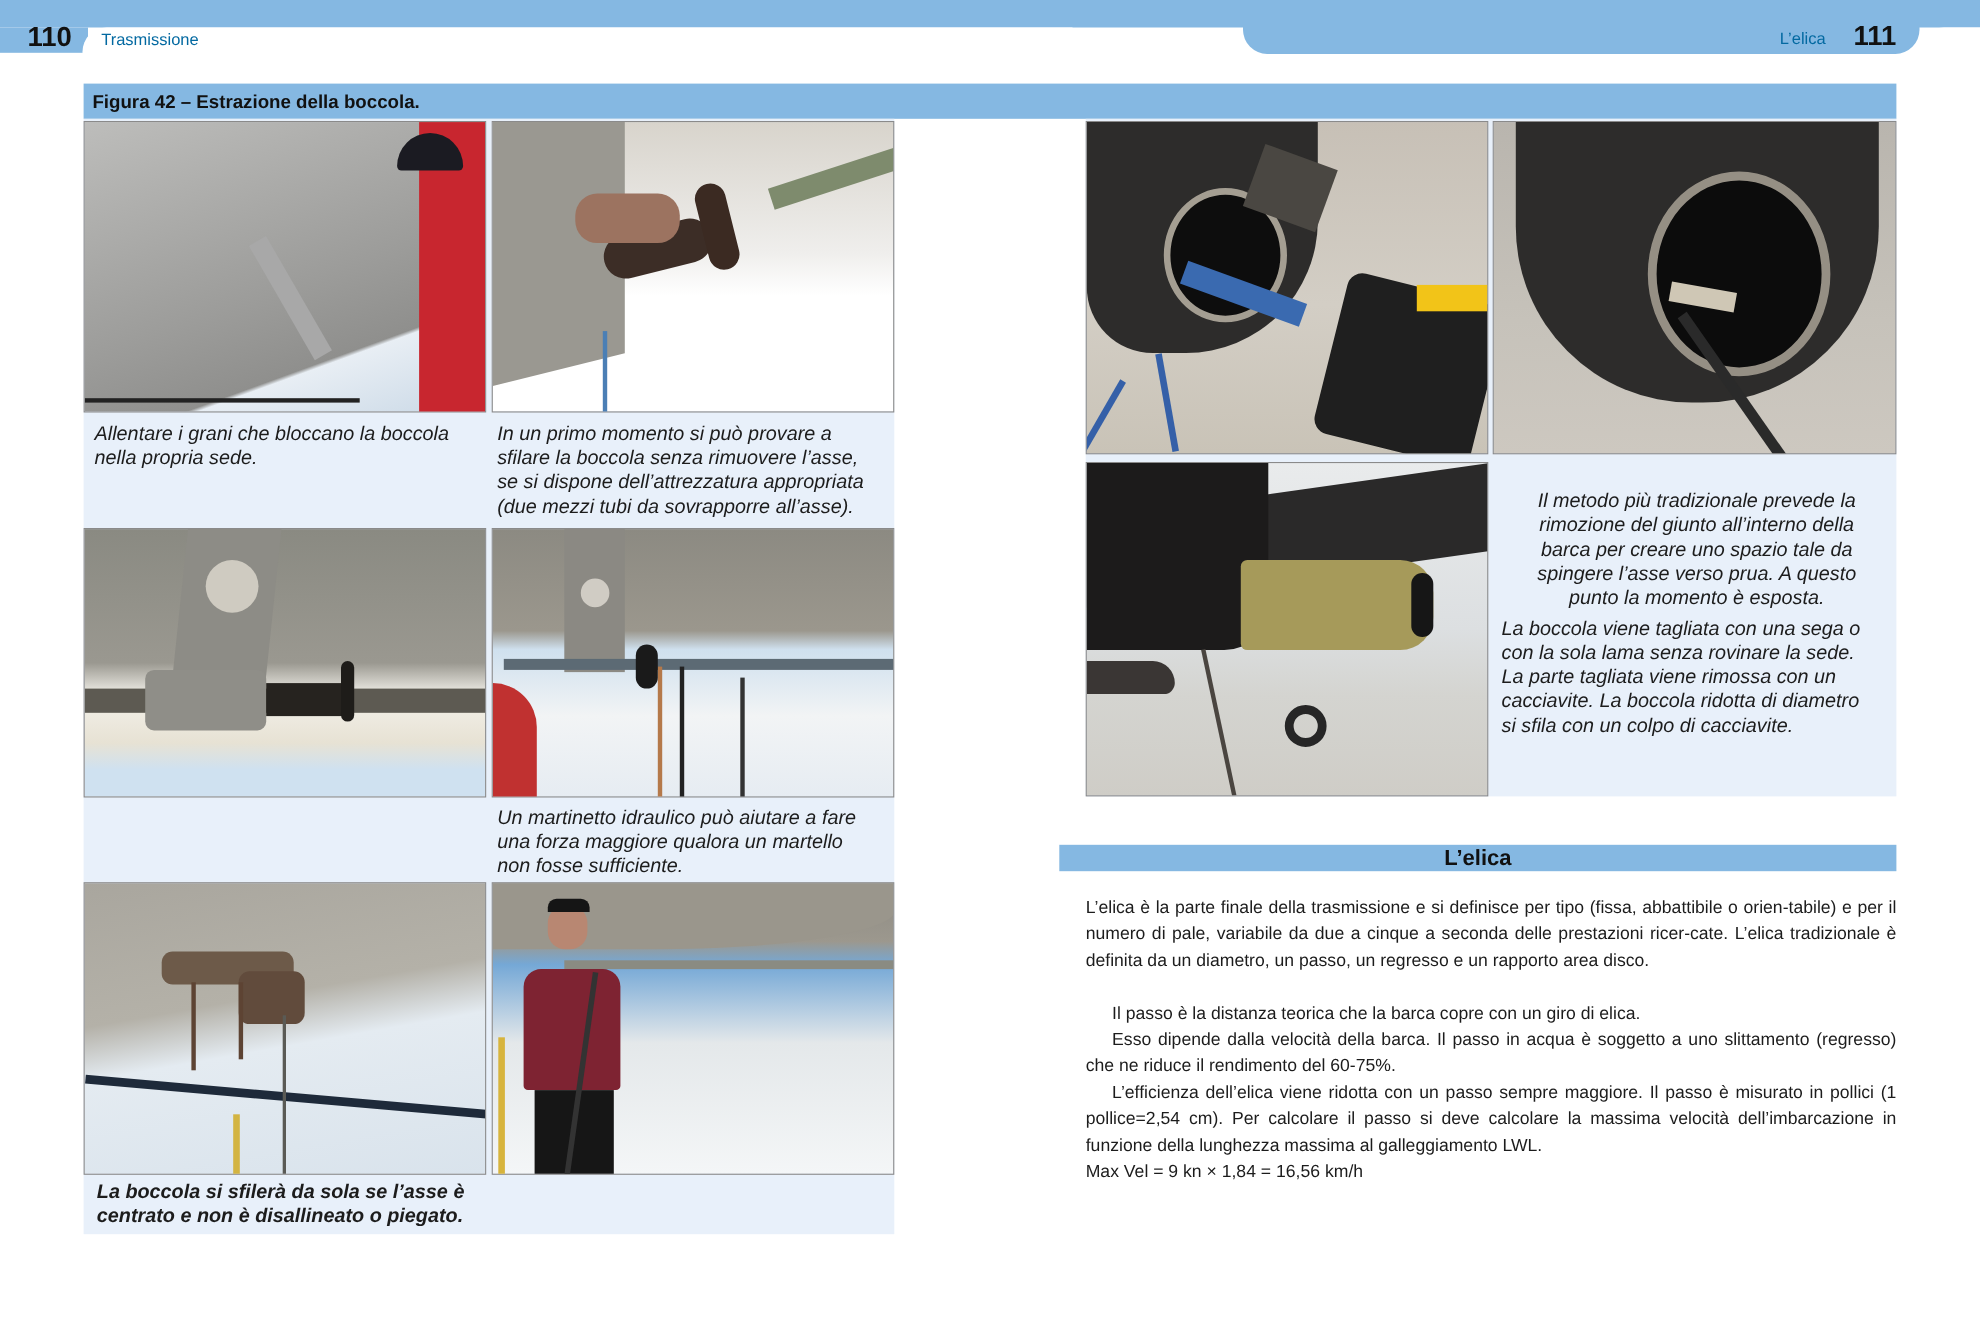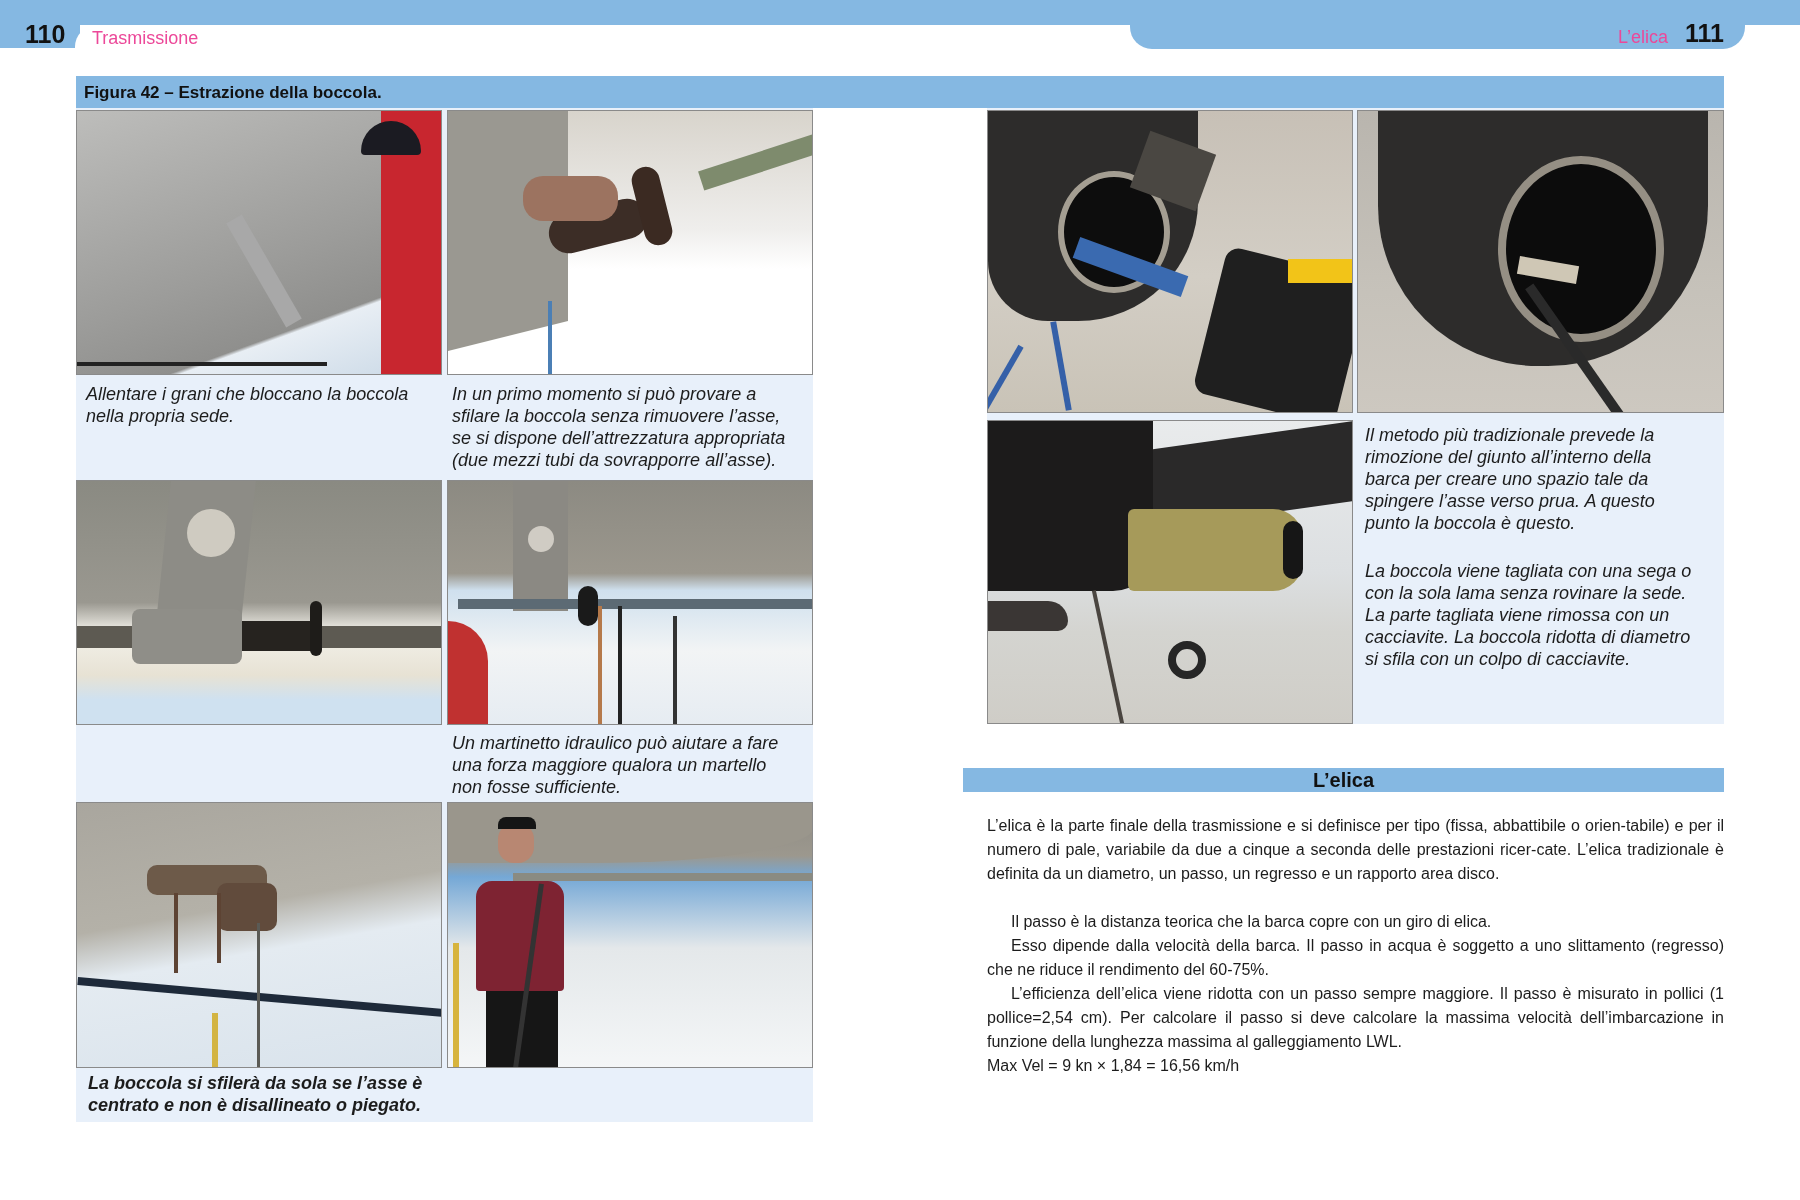--- a/index.html
+++ b/index.html
@@ -3,21 +3,21 @@
 <meta charset="utf-8">
 <style>
   html, body { margin:0; padding:0; }
   body { width:1800px; height:1200px; position:relative; background:#ffffff; overflow:hidden;
          font-family:"Liberation Sans", sans-serif; color:#1a1a1a; }
   .abs { position:absolute; }
   .topband { left:0; top:0; width:1800px; height:25px; background:#85b8e2; }
   .left-tab-blue { left:0; top:25px; width:80px; height:23px; background:#85b8e2; }
   .left-tab-white { left:75px; top:25px; width:900px; height:30px; background:#fff; border-top-left-radius:22px; }
   .page-num { font-weight:bold; font-size:25px; color:#111; }
-  .running { font-size:18px; color:#ec4899; }
+  .running { font-size:15px; color:#0369a1; }
   .right-tab { left:1130px; top:20px; width:615px; height:29px; background:#85b8e2;
                border-bottom-left-radius:22px; border-bottom-right-radius:22px; }
   .right-corner { left:1745px; top:25px; width:55px; height:30px; background:#fff; border-top-left-radius:22px; }
   .fig-bar { left:76px; top:76px; width:1648px; height:32px; background:#85b8e2; }
   .fig-title { left:84px; top:83px; font-weight:bold; font-size:17px; color:#111; }
   .panel { background:#e8f0fa; }
   .photo { border:1px solid #8a8a8a; box-sizing:border-box; overflow:hidden; }
   .cap { font-style:italic; font-size:18px; line-height:22px; color:#1c1c1c; }
   .sec-bar { left:963px; top:768px; width:761px; height:24px; background:#85b8e2; }
   .sec-title { left:963px; top:768px; width:761px; height:24px; text-align:center; font-weight:bold; font-size:20px; line-height:24px; color:#111; }
@@ -140,26 +140,26 @@
 <div class="abs photo" style="left:987px;top:420px;width:366px;height:304px;background:linear-gradient(180deg,#e9ebec 0%,#dcdfe1 50%,#d4d4d0 70%,#cfcdc7 100%);">
   <div class="abs" style="left:0;top:0;width:366px;height:80px;background:#2a2929;transform:skewY(-8deg);transform-origin:100% 0;"></div>
   <div class="abs" style="left:0;top:0;width:165px;height:170px;background:#1c1b1b;border-radius:0 0 40px 0;"></div>
   <div class="abs" style="left:140px;top:88px;width:175px;height:82px;background:#a69a5a;border-radius:6px 30px 30px 6px;"></div>
   <div class="abs" style="left:295px;top:100px;width:20px;height:58px;background:#161616;border-radius:10px;"></div>
   <div class="abs" style="left:118px;top:168px;width:4px;height:136px;background:#4a4540;transform:rotate(-12deg);"></div>
   <div class="abs" style="left:180px;top:220px;width:38px;height:38px;border-radius:50%;border:8px solid #262626;box-sizing:border-box;"></div>
   <div class="abs" style="left:0;top:180px;width:80px;height:30px;background:#3a3634;border-radius:0 20px 10px 0;"></div>
 </div>
 
-<div class="abs cap" style="left:1365px;top:424px;width:355px;">
+<div class="abs cap" style="left:1365px;top:444px;width:355px;text-align:center;">
   <div>Il metodo più tradizionale prevede la</div>
     <div>rimozione del giunto all’interno della</div>
     <div>barca per creare uno spazio tale da</div>
     <div>spingere l’asse verso prua. A questo</div>
-    <div>punto la boccola è questo.</div>
+    <div>punto la momento è esposta.</div>
 </div>
 <div class="abs cap" style="left:1365px;top:560px;width:355px;">
   <div>La boccola viene tagliata con una sega o</div>
     <div>con la sola lama senza rovinare la sede.</div>
     <div>La parte tagliata viene rimossa con un</div>
     <div>cacciavite. La boccola ridotta di diametro</div>
     <div>si sfila con un colpo di cacciavite.</div>
 </div>
 
 <div class="abs sec-bar"></div>

